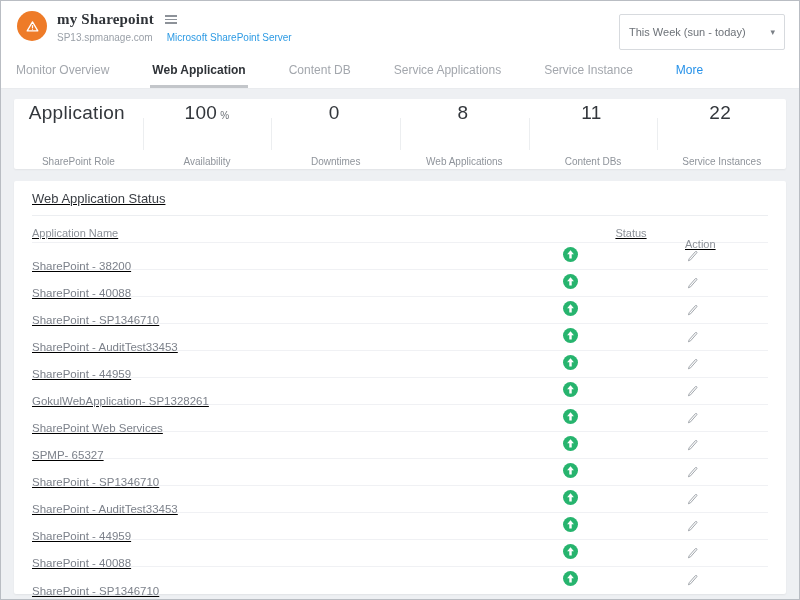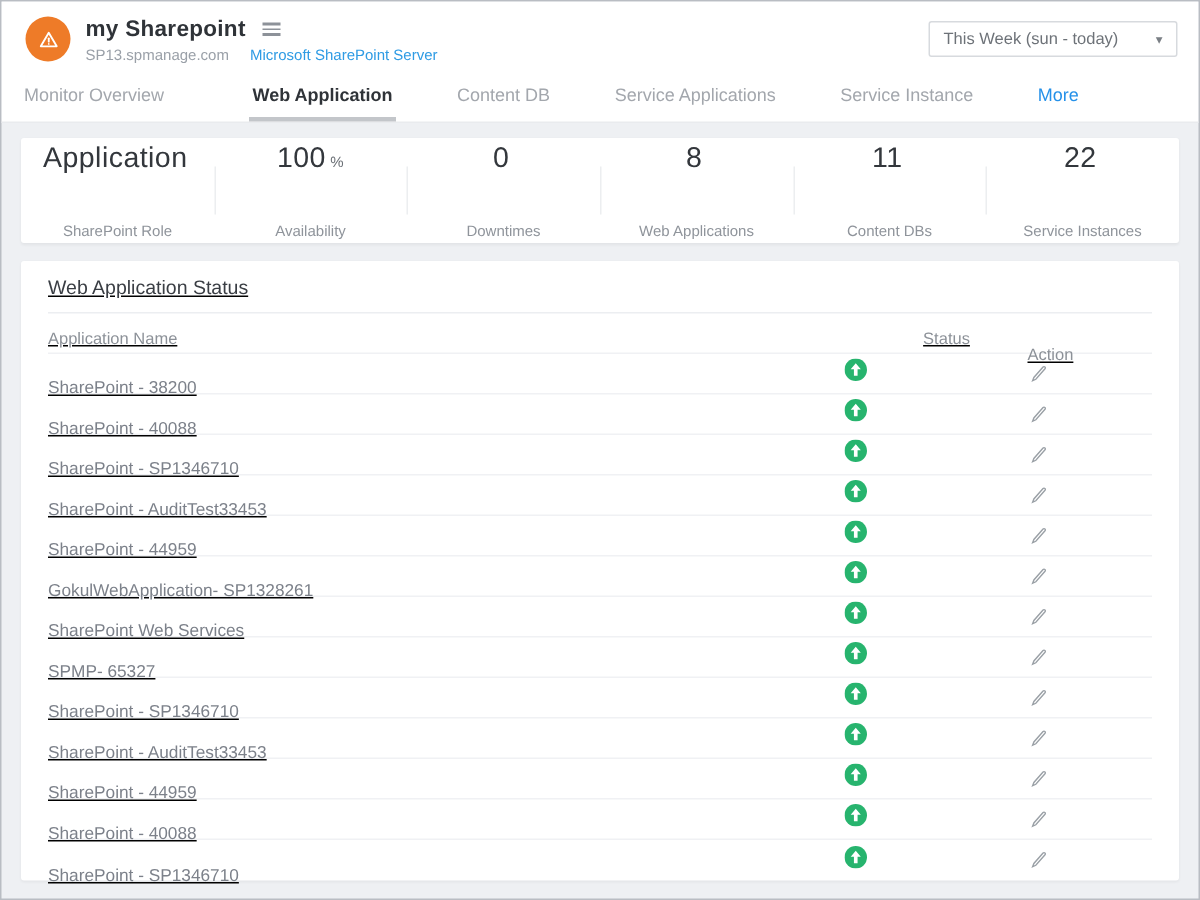--- a/index.html
+++ b/index.html
@@ -6,33 +6,33 @@
   html, body { width: 800px; height: 600px; }
   body { font-family: "Liberation Sans", sans-serif; background: #fff; position: relative; }
   .screen { position: absolute; inset: 0; border: 1px solid #b9bdc3; background: #eef0f3; overflow: hidden; }
 
   
   .topbar { background: #fff; padding: 10px 14px 0 16px; border-bottom: 1px solid #e9ebee; }
   .topbar-row { display: flex; align-items: flex-start; }
   .logo { width: 30px; height: 30px; border-radius: 50%; background: #ee7b28; display: flex; align-items: center; justify-content: center; flex: 0 0 30px; }
   .title-block { margin-left: 10px; }
   .title-line { display: flex; align-items: center; gap: 9px; }
-  .page-title { font-size: 15px; font-weight: 700; color: #2f3338; letter-spacing: .2px; }
+  .page-title { font-size: 15px; font-weight: 700; color: #2f3338; letter-spacing: .2px; font-family: Liberation Serif, serif; }
   .hamburger { display: inline-flex; flex-direction: column; gap: 2px; cursor: pointer; padding: 2px; }
   .hamburger i { display: block; width: 12px; height: 1.5px; background: #8d9299; }
   .sub-line { margin-top: 4px; font-size: 10px; display: flex; gap: 14px; align-items: baseline; }
   .host { color: #9aa0a8; }
   .ms-link { color: #2e9be4; cursor: pointer; }
-  .range-select { margin-left: auto; margin-top: 3px; border: 1px solid #d7dade; border-radius: 2px; background: #fff; width: 166px; height: 24px; padding: 0 9px; font-size: 11px; color: #6d7278; display: flex; align-items: center; justify-content: space-between; cursor: pointer; }
+  .range-select { margin-left: auto; margin-top: 3px; border: 1px solid #d7dade; border-radius: 2px; background: #fff; width: 166px; height: 36px; padding: 0 9px; font-size: 11px; color: #6d7278; display: flex; align-items: center; justify-content: space-between; cursor: pointer; }
   .caret { font-size: 9px; color: #7a7f85; }
 
   
   .tabs { display: flex; gap: 39px; margin-top: 13px; margin-left: -3px; }
   .tab { font-size: 12px; color: #a3a7ad; padding: 0 2px 8px; border-bottom: 3px solid transparent; cursor: pointer; white-space: nowrap; }
-  .tab.active { color: #2f3338; font-weight: 700; border-bottom-color: #c3c6ca; margin-left: 16px; }
+  .tab.active { color: #2f3338; font-weight: 700; border-bottom-color: #c3c6ca; }
   .tab.accent { color: #2591e9; }
 
   
   .stats-card { margin: 10px 13px 0; height: 70px; background: #fff; border-radius: 2px; box-shadow: 0 1px 2px rgba(30,35,40,.06); display: flex; align-items: stretch; }
   .stat { flex: 1; display: flex; flex-direction: column; align-items: center; justify-content: center; position: relative; gap: 26px; }
   .stat + .stat::before { content: ""; position: absolute; left: 0; top: 19px; bottom: 19px; width: 1px; background: #eceef0; }
   .stat-value { font-size: 19px; color: #33373c; letter-spacing: .3px; }
   .stat-unit { font-size: 10px; color: #6a6f75; margin-left: 3px; }
   .stat-label { font-size: 10px; color: #8f949b; margin-top: 6px; }
 

